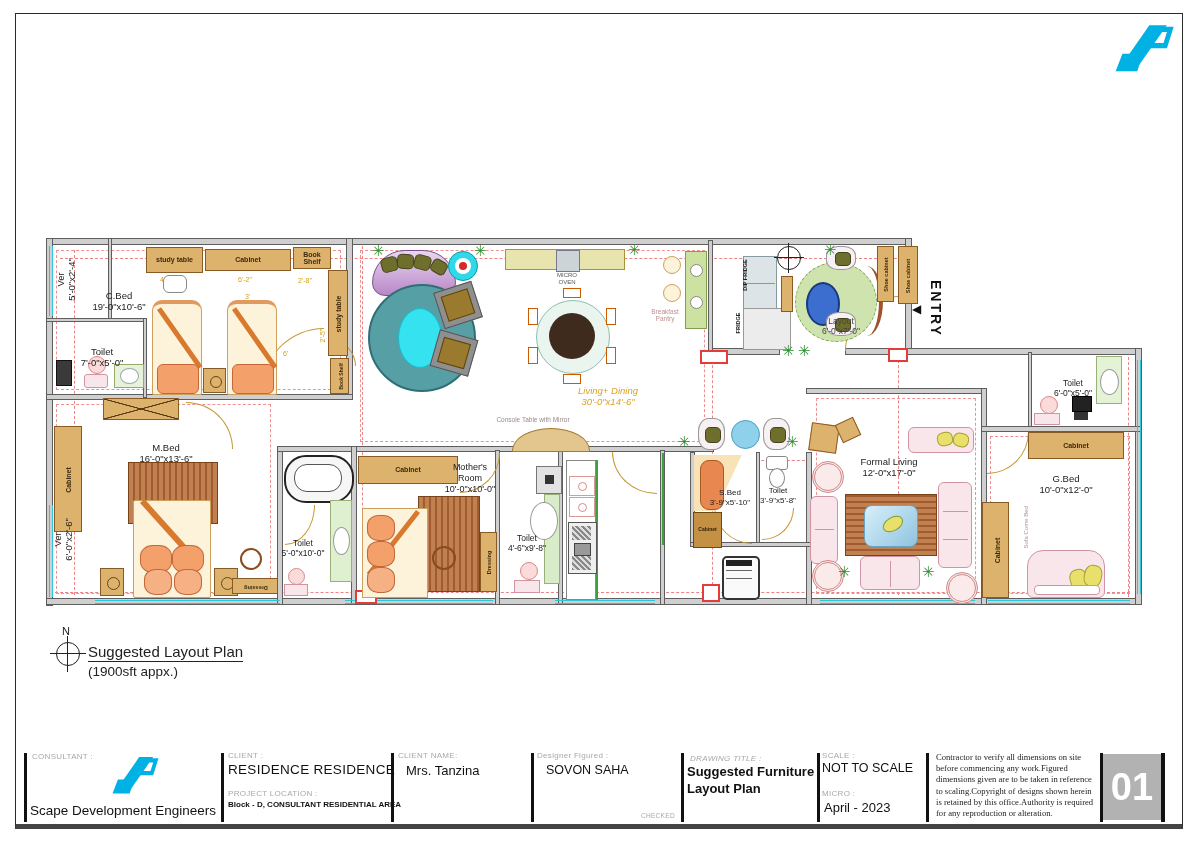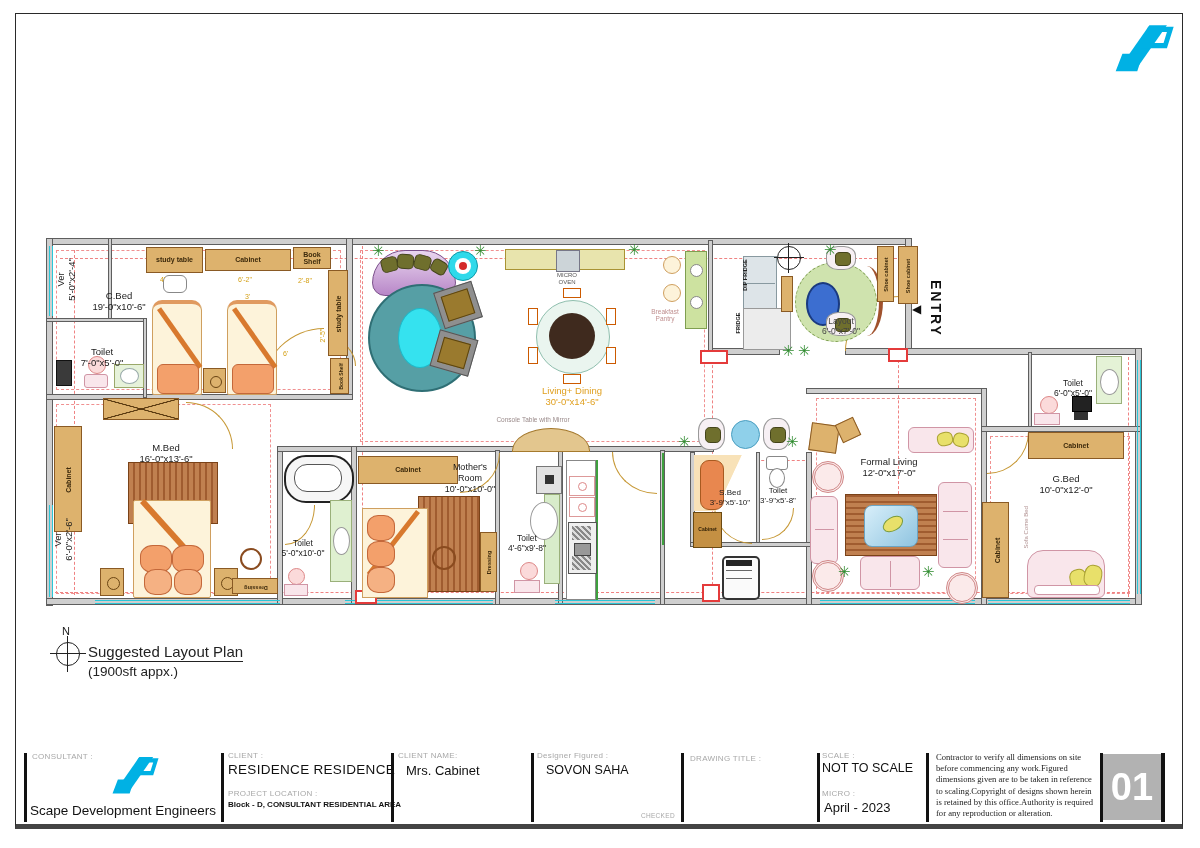--- a/index.html
+++ b/index.html
@@ -420,21 +420,21 @@
       <span class="dm">5'-0"x10'-0"</span>
     </div>
   <div class="rl" style="left:442px;top:462px;width:56px;font-size:9px;">
       <span class="nm">Mother's Room</span>
       <span class="dm">10'-0"x10'-0"</span>
     </div>
   <div class="rl" style="left:496px;top:533px;width:62px;font-size:8.5px;">
       <span class="nm">Toilet</span>
       <span class="dm">4'-6"x9'-8"</span>
     </div>
-  <div class="rl" style="left:524px;top:385px;width:96px;color:#e0a020;">
+  <div class="rl" style="left:560px;top:385px;width:96px;color:#e0a020;font-style:italic;">
       <span class="nm">Living+ Dining</span>
       <span class="dm">30'-0"x14'-6"</span>
     </div>
   <div class="rl" style="left:808px;top:316px;width:66px;font-size:8.5px;color:#444;">
       <span class="nm">Layout</span>
       <span class="dm">6'-0"x7'-0"</span>
     </div>
   <div class="rl" style="left:704px;top:488px;width:52px;font-size:8px;">
       <span class="nm">S.Bed</span>
       <span class="dm">3'-9"x5'-10"</span>
@@ -483,27 +483,28 @@
     </svg>
   </div>
   <div class="tb-val" style="left:30px;top:803px;font-size:13.5px;">Scape Development Engineers</div>
 
   <div class="tb-lab" style="left:228px;top:751px;">CLIENT :</div>
   <div class="tb-val" style="left:228px;top:762px;font-size:13.5px;letter-spacing:.3px;">RESIDENCE RESIDENCE</div>
   <div class="tb-lab" style="left:228px;top:789px;">PROJECT  LOCATION :</div>
   <div class="tb-val" style="left:228px;top:800px;font-size:8px;font-weight:bold;">Block - D, CONSULTANT RESIDENTIAL AREA</div>
 
   <div class="tb-lab" style="left:398px;top:751px;">CLIENT NAME:</div>
-  <div class="tb-val" style="left:406px;top:763px;">Mrs. Cabinet</div>
+  <div class="tb-val" style="left:406px;top:763px;">Mrs. Tanzina</div>
 
   <div class="tb-lab" style="left:537px;top:751px;">Designer Figured :</div>
   <div class="tb-val" style="left:546px;top:763px;font-size:12.5px;">SOVON SAHA</div>
   <div class="tb-lab" style="left:641px;top:812px;font-size:6.5px;">CHECKED</div>
 
-  <div class="tb-lab" style="left:690px;top:754px;">DRAWING TITLE :</div>
+  <div class="tb-lab" style="left:690px;top:754px;font-style:italic;">DRAWING TITLE :</div>
+  <div class="tb-val" style="left:687px;top:764px;width:128px;font-size:13px;font-weight:bold;line-height:1.3;">Suggested Furniture Layout Plan</div>
 
   <div class="tb-lab" style="left:822px;top:751px;">SCALE :</div>
   <div class="tb-val" style="left:822px;top:761px;font-size:12.5px;">NOT TO SCALE</div>
   <div class="tb-lab" style="left:822px;top:789px;">MICRO :</div>
   <div class="tb-val" style="left:824px;top:800px;">April -  2023</div>
 
   <div class="notes" style="left:936px;top:752px;width:162px;">Contractor to verify all dimensions on site before commencing any work.Figured dimensions given are to be taken in reference to scaling.Copyright of designs shown herein is retained by this office.Authority is required for any reproduction or alteration.</div>
   <div class="sheetnum" style="left:1103px;top:754px;width:58px;height:66px;">01</div>
 </div>
 

